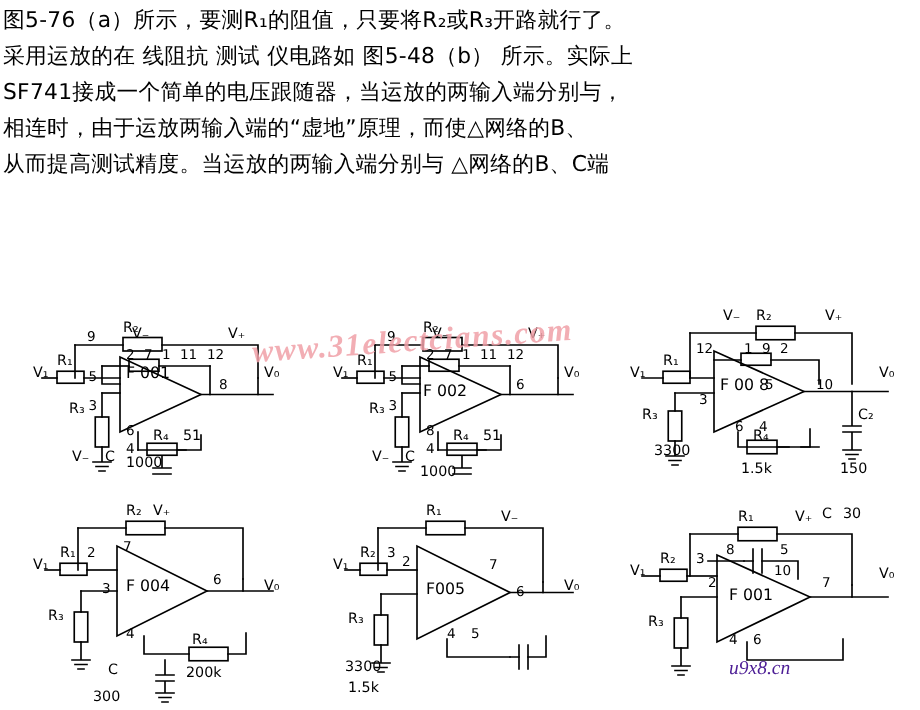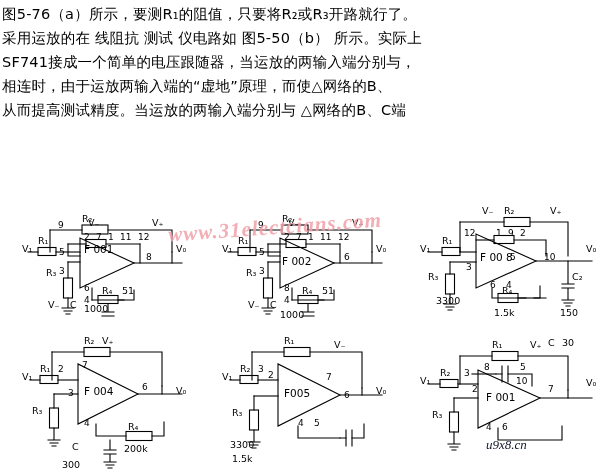--- a/index.html
+++ b/index.html
@@ -41,21 +41,21 @@
     transform:rotate(-4deg);
     pointer-events:none;
     z-index:30;
   }
   .wm2{
     position:absolute;
     left:486px;top:437px;
     font-family:"Liberation Serif","DejaVu Serif",serif;
     font-size:13px;
     font-style:italic;
-    color:#0f172a;
+    color:#4c1d95;
     z-index:30;
   }
 
   
   .sch{position:absolute;}
   .sch svg{display:block;}
   .lbl{
     position:absolute;
     font-size:9.5px;
     font-family:"DejaVu Sans","Liberation Sans",sans-serif;
@@ -65,21 +65,21 @@
   .lbl.num{font-size:9px;}
   .lbl.big{font-size:10.5px;}
 </style>
 </head>
 <body>
 
 <div id="page">
 
   <div class="textblock">
     <div class="tline">图5-76（a）所示，要测R₁的阻值，只要将R₂或R₃开路就行了。</div>
-    <div class="tline">采用运放的在 线阻抗 测试 仪电路如 图5-50（b） 所示。实际上</div>
+    <div class="tline">采用运放的在 线阻抗 测试 仪电路如 图5-48（b） 所示。实际上</div>
     <div class="tline">SF741接成一个简单的电压跟随器，当运放的两输入端分别与，</div>
     <div class="tline">相连时，由于运放两输入端的“虚地”原理，而使△网络的B、</div>
     <div class="tline">从而提高测试精度。当运放的两输入端分别与 △网络的B、C端</div>
   </div>
 
   <div class="sch" style="left:22px;top:200px;width:180px;height:120px;">
     <svg width="180" height="120" viewBox="0 0 180 120">
       <g stroke="#000" stroke-width="1.1" fill="none" stroke-linecap="square">
 
         <path d="M28,30 L60,30"></path>

